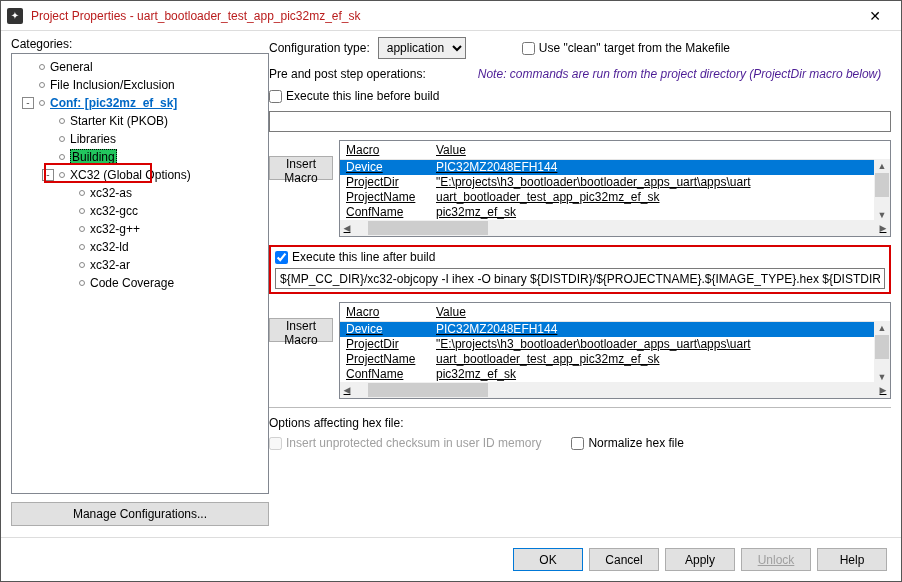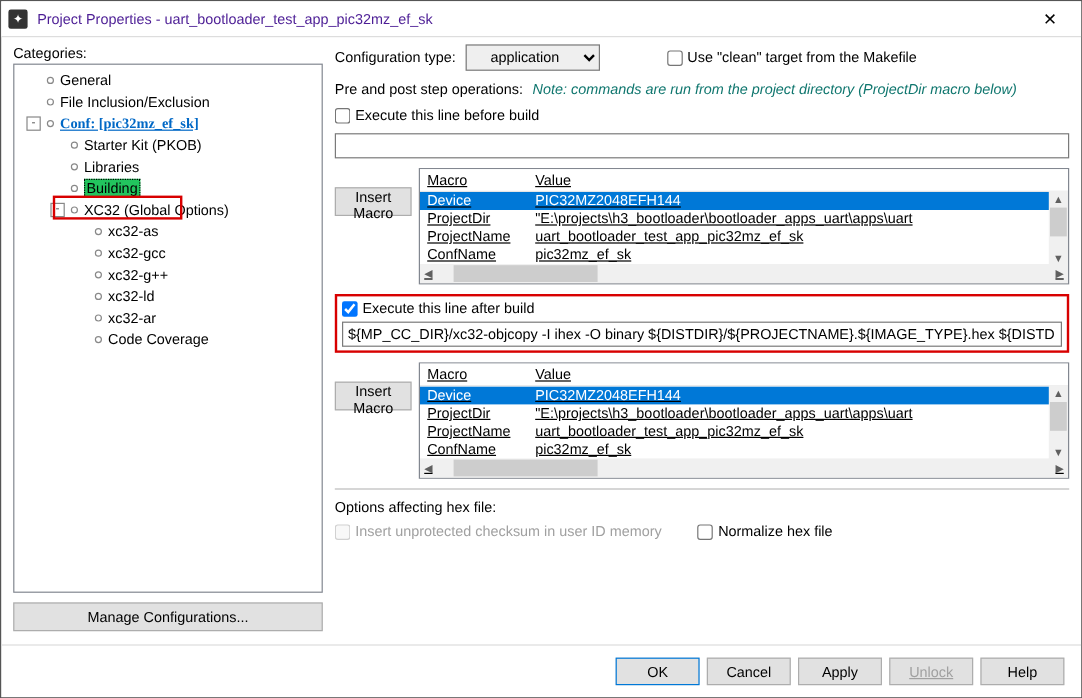--- a/index.html
+++ b/index.html
@@ -1,40 +1,40 @@
 <!DOCTYPE html>
 <html><head>
 <meta charset="utf-8">
 <style>
 * { box-sizing: border-box; margin: 0; padding: 0; font-family: "Segoe UI", Tahoma, sans-serif; font-size: 12px; }
 body { background: #fff; width: 902px; height: 582px; overflow: hidden; border: 1px solid #555; position: relative; }
 .titlebar { height: 30px; background: #fff; border-bottom: 1px solid #ddd; display: flex; align-items: center; padding: 0 6px; }
 .titlebar .app-icon { width: 16px; height: 16px; background: #333; border-radius: 2px; margin-right: 8px; display: flex; align-items: center; justify-content: center; color: #fff; font-size: 10px; }
-.titlebar .title { flex: 1; color: #4c1d95; }
+.titlebar .title { flex: 1; color: #b91c1c; }
 .titlebar .close { width: 40px; height: 28px; display: flex; align-items: center; justify-content: center; font-size: 14px; }
-.main { display: flex; height: 495px; padding: 6px 10px 0 10px; gap: 10px; }
+.main { display: flex; height: 495px; padding: 6px 10px 0 10px; }
 .left { width: 258px; display: flex; flex-direction: column; }
 .left-label { margin-bottom: 2px; }
 .tree { flex: 1; border: 1px solid #828790; background: #fff; padding: 4px; overflow: auto; }
 .tree-item { display: flex; align-items: center; height: 18px; white-space: nowrap; cursor: default; }
 .tree-item .exp { width: 12px; height: 12px; border: 1px solid #888; display: flex; align-items: center; justify-content: center; font-size: 10px; line-height: 1; margin-right: 3px; color: #555; background: #fff; }
 .tree-item .exp.none { border: none; }
 .tree-item .bullet { width: 6px; height: 6px; border: 1px solid #888; border-radius: 50%; margin-right: 5px; margin-left: 2px; }
-.tree-item .label.link { color: #0068c6; text-decoration: underline; font-weight: bold; font-family: Liberation Serif, serif; }
+.tree-item .label.link { color: #0068c6; text-decoration: underline; font-weight: bold; }
 .tree-item .label.selected { background: #22c55e; border: 1px dotted #000; padding: 0 1px; }
 .tree .lvl0 { padding-left: 6px; }
 .tree .lvl1 { padding-left: 26px; }
 .tree .lvl2 { padding-left: 46px; }
 .manage-btn { height: 24px; margin-top: 8px; border: 1px solid #adadad; background: #e1e1e1; }
 .right { flex: 1; display: flex; flex-direction: column; gap: 8px; }
 .row { display: flex; align-items: center; gap: 8px; }
-select.combo { border: 1px solid #7a7a7a; height: 22px; padding: 0 16px; background: #efefef; }
+select.combo { border: 1px solid #7a7a7a; height: 22px; padding: 0 4px; background: #efefef; }
 .checkbox { display: flex; align-items: center; gap: 4px; }
 .checkbox input { width: 13px; height: 13px; }
-.note { font-style: italic; color: #0f766e; }
+.note { font-style: italic; color: #4c1d95; margin-left: 44px; }
 .textline { width: 100%; height: 21px; border: 1px solid #7a7a7a; padding: 0 4px; }
 .macro-block { display: flex; gap: 6px; align-items: flex-start; }
 .macro-block .btn { width: 64px; height: 24px; border: 1px solid #adadad; background: #e1e1e1; }
 .macro-table { flex: 1; border: 1px solid #828790; position: relative; text-decoration: underline; }
 .macro-table .hdr { display: flex; background: #fff; border-bottom: 1px solid #e5e5e5; }
 .macro-table .hdr .col1 { width: 90px; padding: 2px 6px; }
 .macro-table .hdr .col2 { flex: 1; padding: 2px 6px; }
 .macro-table .body { height: 60px; overflow: hidden; position: relative; font-family: Consolas, monospace; font-size: 12px; }
 .macro-table .body .row { display: flex; height: 15px; align-items: flex-start; padding: 0; gap: 0; }
 .macro-table .body .row.selected { background: #0078d7; color: #fff; }

